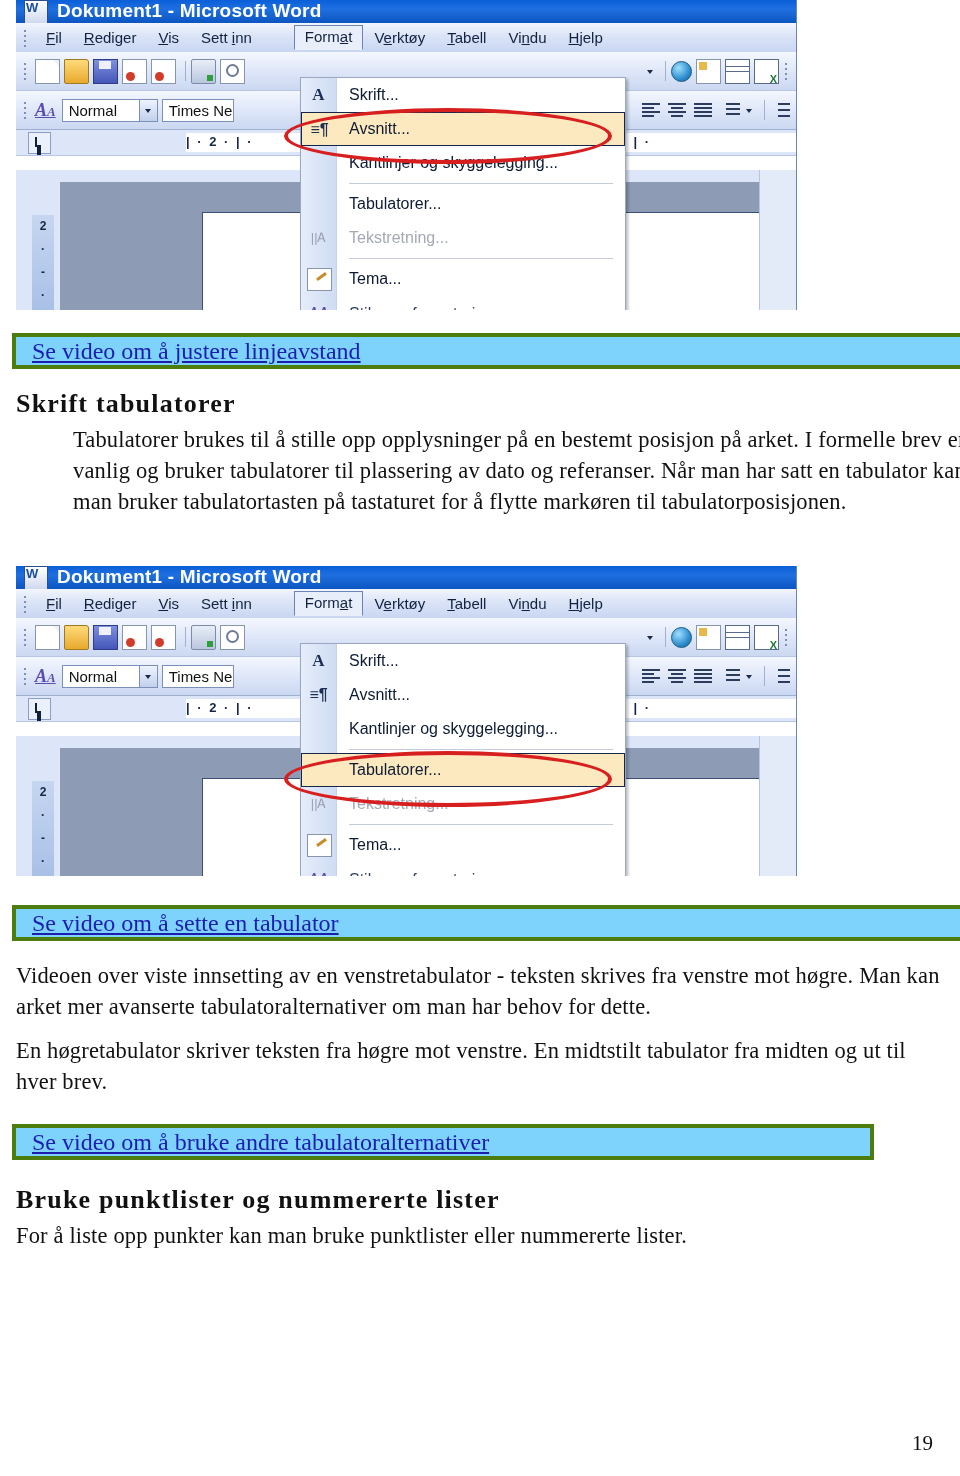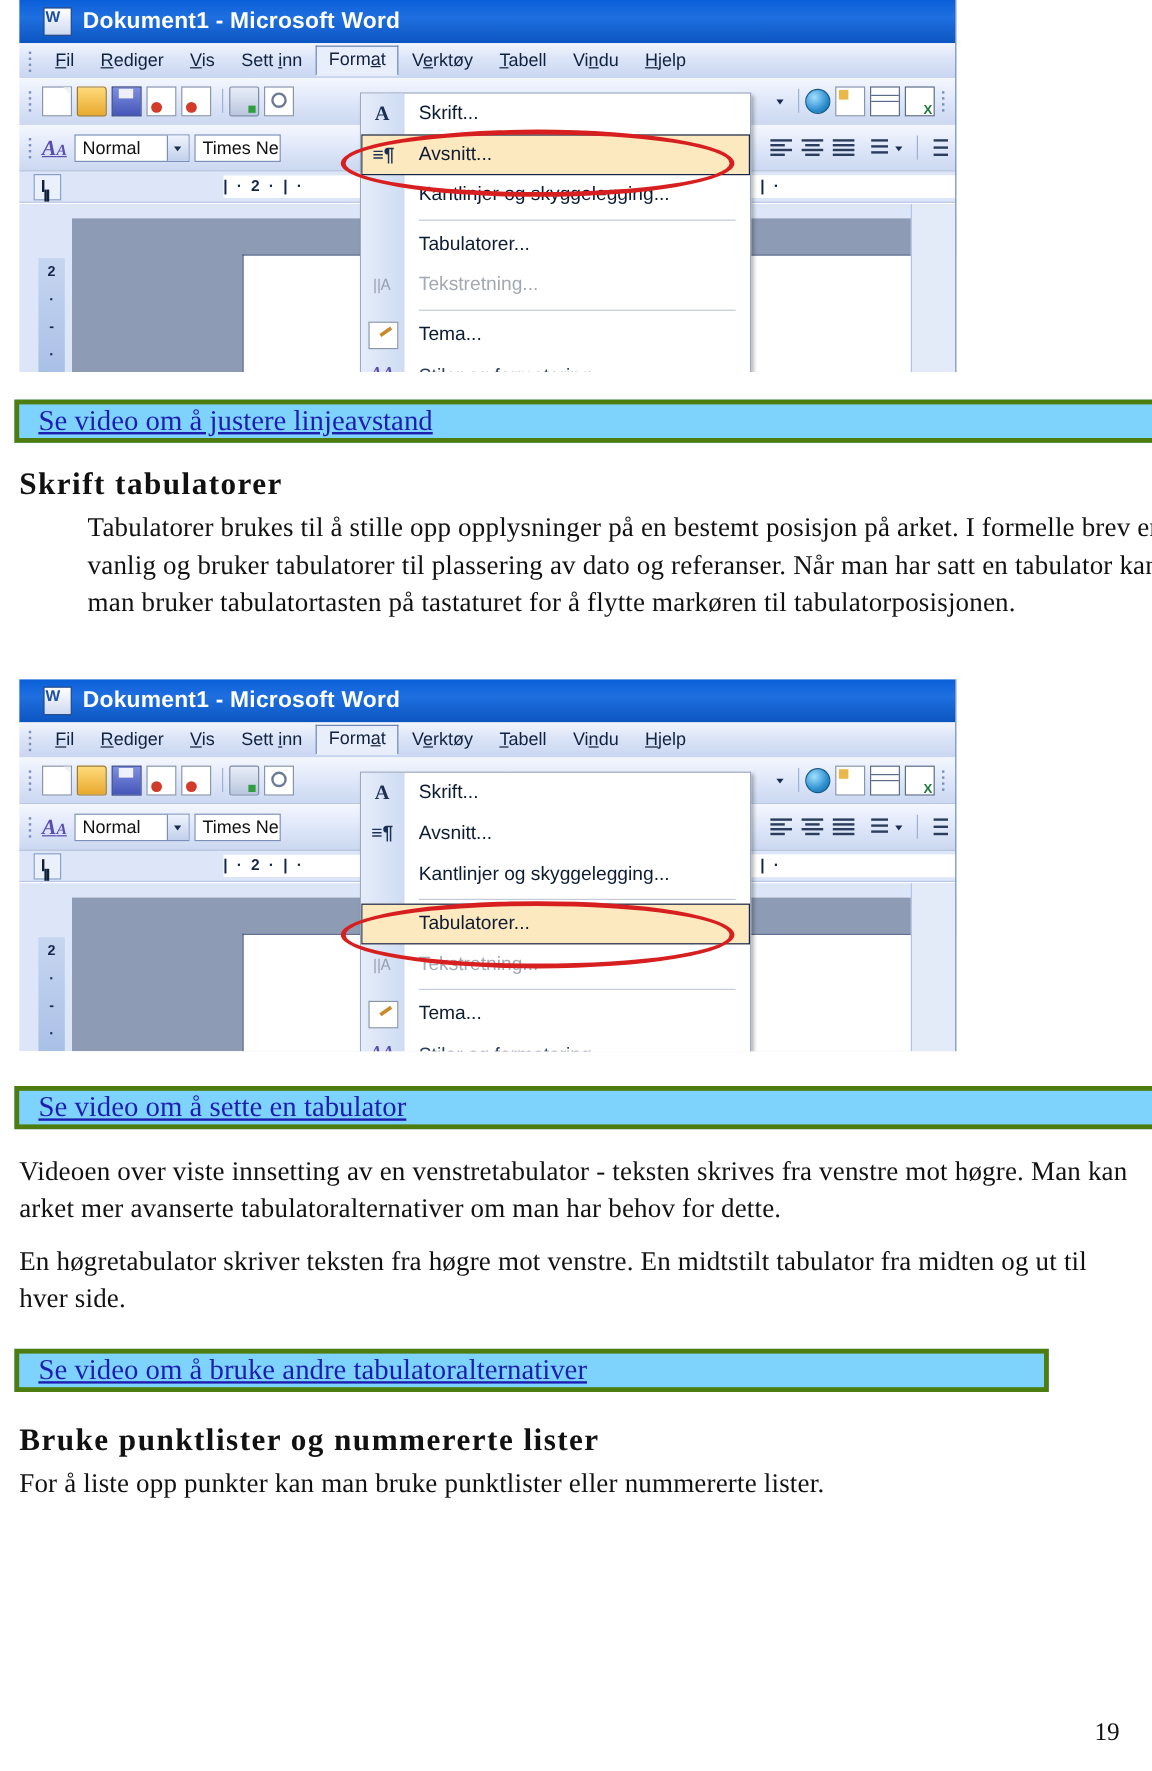--- a/index.html
+++ b/index.html
@@ -17,24 +17,24 @@
     position:absolute;
     left:16px;
     width:780px;
     height:310px;
     overflow:hidden;
     background:#ffffff;
     font-family:"Liberation Sans", sans-serif;
     border-right:1px solid #6b84b4;
   }
   .wtitle{
-    height:36px;
+    height:23px;
     background:linear-gradient(to bottom,#0a5fd8 0%, #1f6fe0 40%, #0b55c0 100%);
-    display:flex; align-items:center;
-    padding-left:20px;
+    display:flex; align-items:flex-start;
+    padding-left:8px;
     box-sizing:border-box;
   }
   .wicon{
     width:22px;height:22px;
     background:linear-gradient(to bottom,#ffffff,#cfd9ef);
     border:1px solid #2b4e8c;
     position:relative;
     margin-right:9px;
     flex:0 0 auto;
   }
@@ -69,21 +69,21 @@
     font:15px "Liberation Sans", sans-serif;
     color:#10223f;
     padding:3px 11px 4px 11px;
     white-space:nowrap;
   }
   .wmenu.active{
     background:#e9eefb;
     border:1px solid #6b84b4;
     border-bottom-color:#e9eefb;
     padding:2px 10px 4px 10px;
-    position:relative; z-index:6;
+    position:relative; z-index:6;margin-left:31px;
   }
   .wmenu u{ text-decoration:underline; }
 
   .wtoolbar{
     height:39px;
     background:linear-gradient(to bottom,#f4f7fe 0%, #dfe7f9 50%, #cbd8f1 100%);
     display:flex; align-items:center;
     padding-left:6px;
     box-sizing:border-box;
     border-bottom:1px solid #b8c6e6;
@@ -566,21 +566,21 @@
 
   <div class="redellipse" style="left:268px; top:185px; width:320px; height:48px;"></div>
 </div>
 
 <div class="linkbar" style="left:0px; top:905px; width:956px; height:36px;">
   <a href="#">Se video om å sette en tabulator</a>
 </div>
 
 <p class="para" style="left:16px; top:960px; width:930px;">Videoen over viste innsetting av en venstretabulator - teksten skrives fra venstre mot høgre. Man kan arket mer avanserte tabulatoralternativer om man har behov for dette.</p>
 
-<p class="para" style="left:16px; top:1035px; width:930px;">En høgretabulator skriver teksten fra høgre mot venstre. En midtstilt tabulator fra midten og ut til hver side.</p>
+<p class="para" style="left:16px; top:1035px; width:930px;">En høgretabulator skriver teksten fra høgre mot venstre. En midtstilt tabulator fra midten og ut til hver brev.</p>
 
 <div class="linkbar" style="left:0px; top:1124px; width:862px; height:36px;">
   <a href="#">Se video om å bruke andre tabulatoralternativer</a>
 </div>
 
 <h2 class="head" style="left:16px; top:1185px;">Bruke punktlister og nummererte lister</h2>
 
 <p class="para" style="left:16px; top:1220px; width:930px;">For å liste opp punkter kan man bruke punktlister eller nummererte lister.</p>
 
 <div class="pagenum">19</div>

